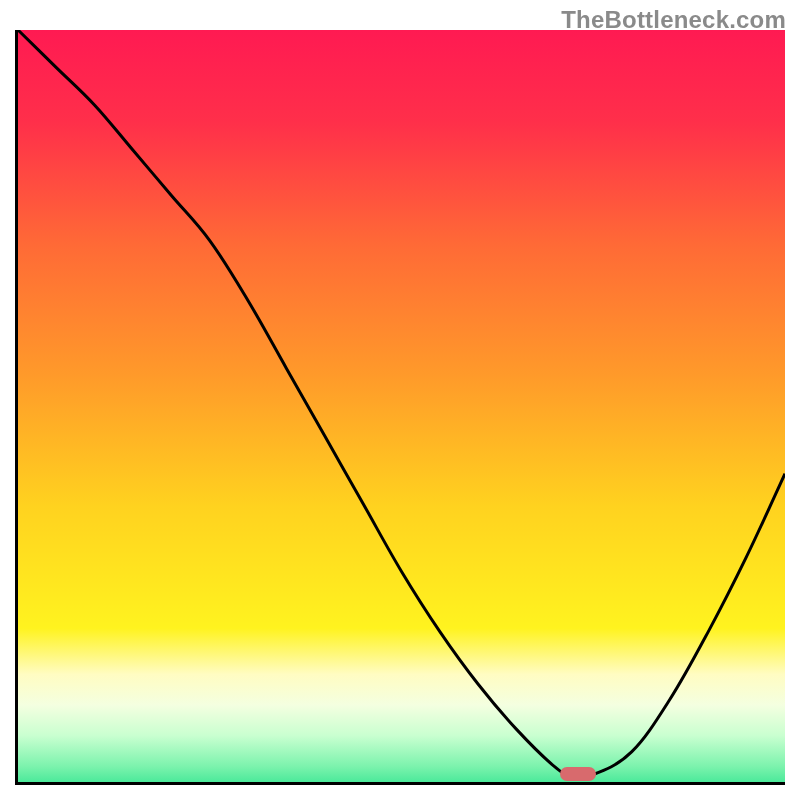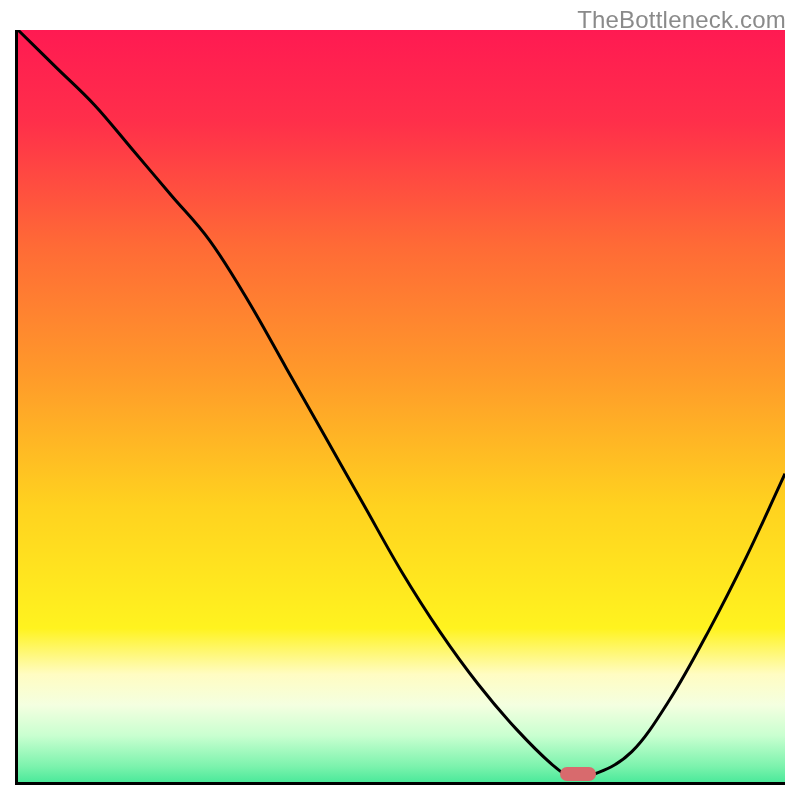--- a/index.html
+++ b/index.html
@@ -13,21 +13,21 @@
   .frame {
     position: relative;
     width: 800px;
     height: 800px;
   }
   .watermark {
     position: absolute;
     top: 6px;
     right: 14px;
     font-size: 24px;
-    font-weight: 400;
+    font-weight: 700;
     color: #8a8a8a;
     letter-spacing: 0.2px;
   }
   .plot {
     position: absolute;
     left: 15px;
     top: 30px;
     width: 770px;
     height: 755px;
     border-left: 3px solid #000;

